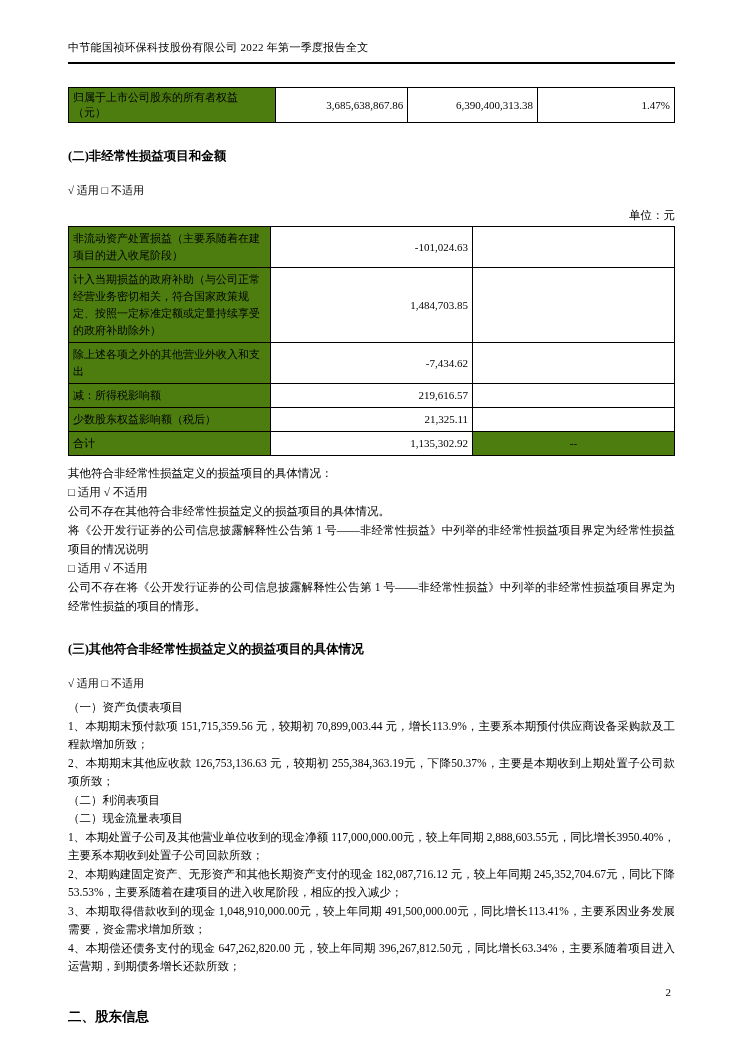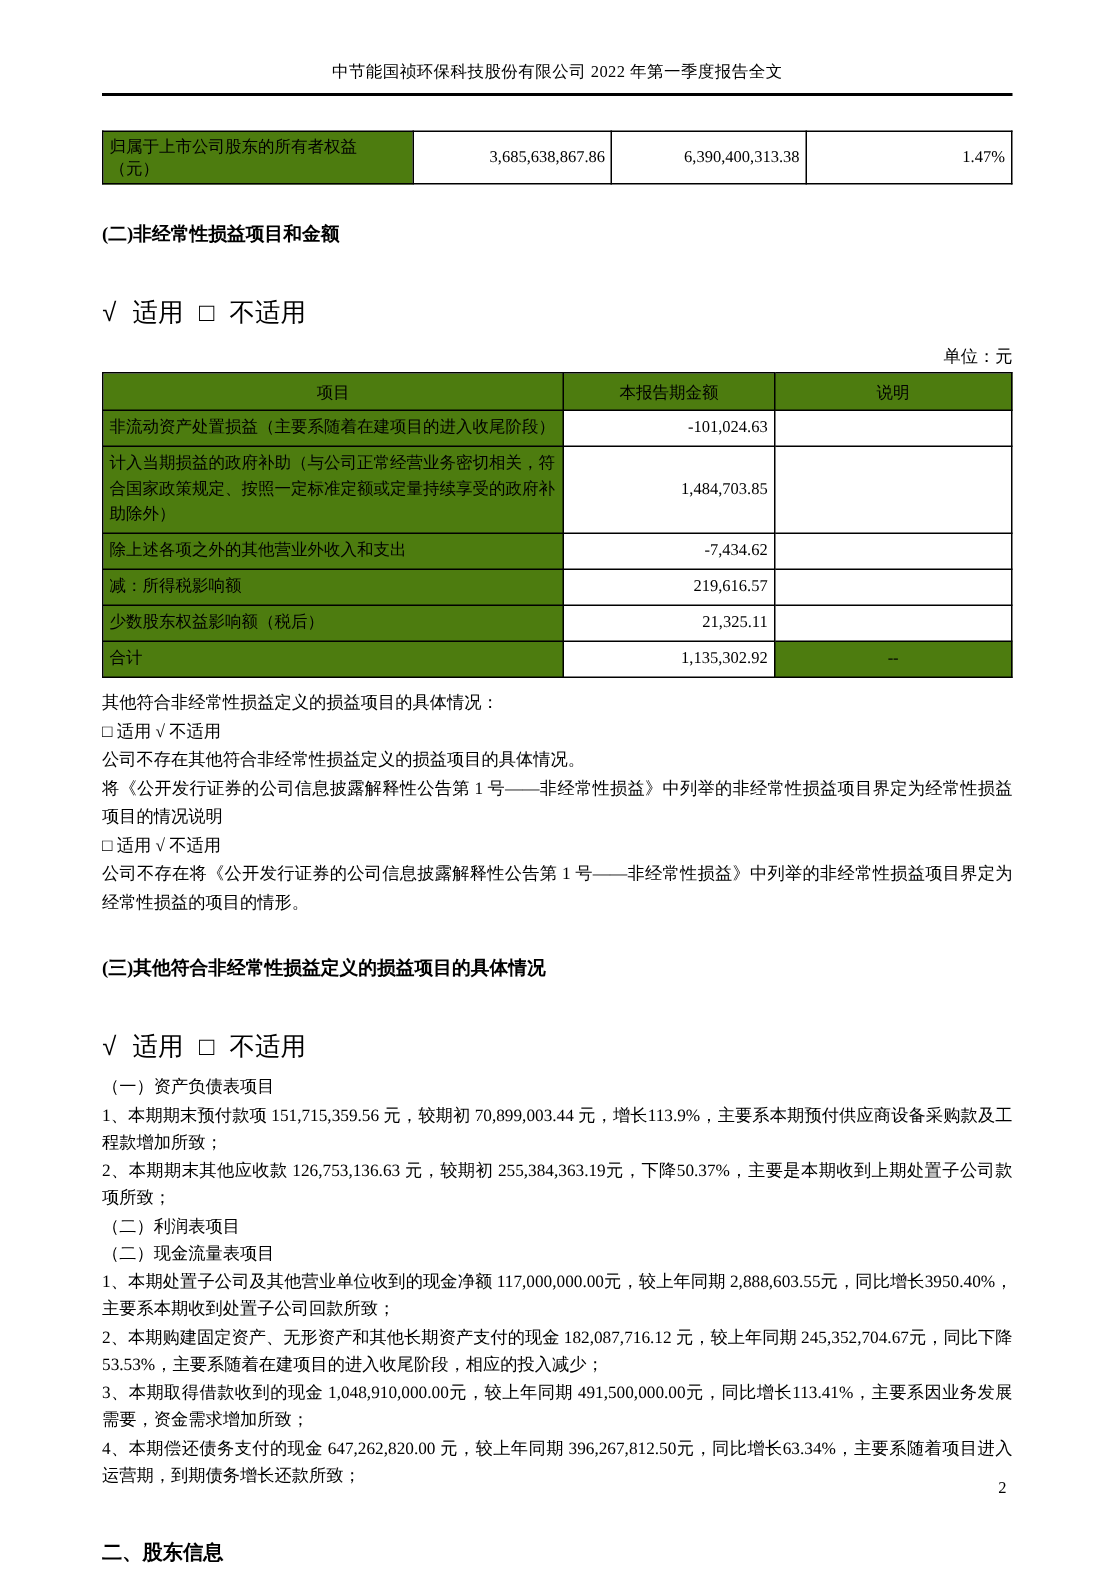--- a/index.html
+++ b/index.html
@@ -4,38 +4,38 @@
 <style>
   * { box-sizing: border-box; }
   html, body { margin: 0; padding: 0; background: #ffffff; }
   .page {
     width: 743px; height: 1050px; position: relative; overflow: hidden;
     background: #ffffff; color: #000;
     font-family: "Liberation Serif", "DejaVu Serif", serif;
     padding: 40px 68px 0 68px;
   }
   .doc-header {
-    text-align: center; font-size: 11px; letter-spacing: 0.3px;
+    text-align: left; font-size: 11px; letter-spacing: 0.3px;
     padding-bottom: 7px; border-bottom: 2.5px solid #000;
   }
   table { width: 100%; border-collapse: collapse; table-layout: fixed; }
   td, th { border: 1px solid #000; font-size: 11px; font-weight: normal; padding: 2px 4px; vertical-align: middle; }
   .gray { background: #4d7c0f; }
   .num { text-align: right; }
   .ctr { text-align: center; }
 
   .equity-table { margin-top: 23px; }
   .equity-table td { height: 22px; }
   .eq-c0 { width: 34.1%; }
   .eq-c1 { width: 21.9%; }
   .eq-c2 { width: 21.4%; }
   .eq-c3 { width: 22.6%; }
 
   .sec-title { font-size: 12.5px; font-weight: bold; margin-top: 25px; }
-  .applicability { font-size: 17px; margin-top: 32px; font-family: Liberation Mono, monospace; }
+  .applicability { font-size: 11px; margin-top: 18px; }
   .unit-label { font-size: 11.5px; text-align: right; margin-top: 10px; margin-bottom: 3px; }
 
   .nr-table th { height: 25px; }
   .nr-c0 { width: 50.7%; }
   .nr-c1 { width: 23.2%; }
   .nr-c2 { width: 26.1%; }
   .nr-table td { line-height: 17px; padding: 3px 4px; }
   .indent2 { padding-left: 26px; }
 
   .note-block { margin-top: 8px; }
@@ -64,25 +64,20 @@
     </tr>
   </tbody>
     </table>
 
   <div class="sec-title">(二)非经常性损益项目和金额</div>
   <div class="applicability">√ 适用 □ 不适用</div>
   <div class="unit-label">单位：元</div>
 
   <table class="nr-table">
     <tbody>
-        <tr>
-      <th class="gray ctr nr-c0">项目</th>
-      <th class="gray ctr nr-c1">本报告期金额</th>
-      <th class="gray ctr nr-c2">说明</th>
-    </tr>
     <tr>
       <td class="gray">非流动资产处置损益（主要系随着在建项目的进入收尾阶段）</td>
       <td class="num">-101,024.63</td>
       <td></td>
     </tr>
     <tr>
       <td class="gray">计入当期损益的政府补助（与公司正常经营业务密切相关，符合国家政策规定、按照一定标准定额或定量持续享受的政府补助除外）</td>
       <td class="num">1,484,703.85</td>
       <td></td>
     </tr>

